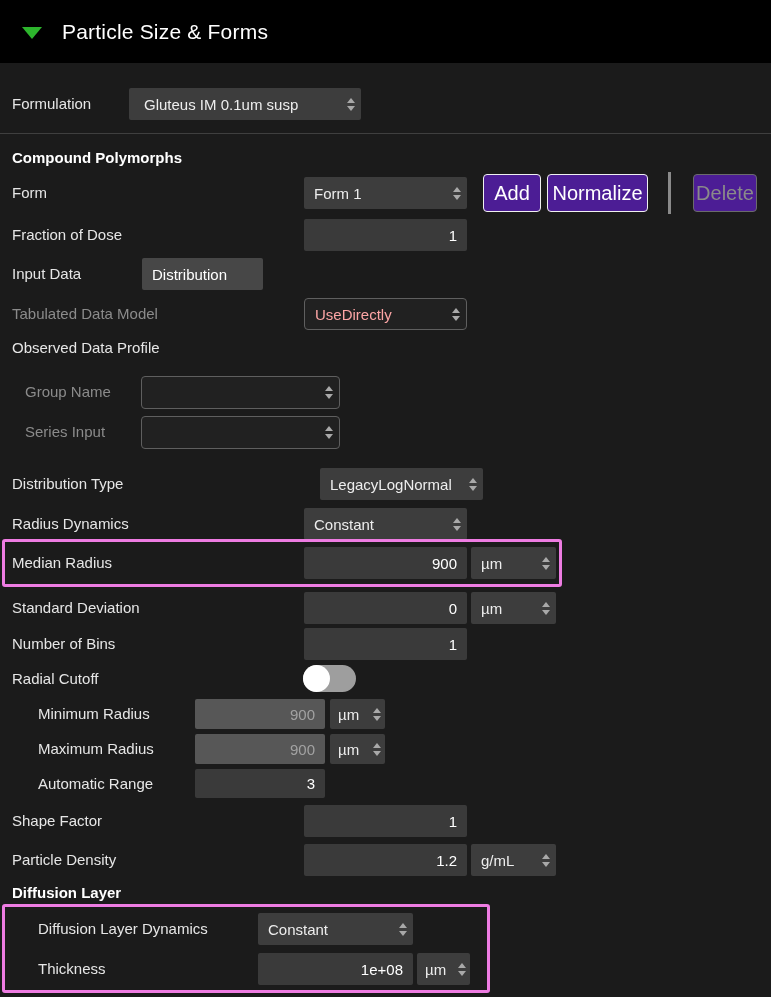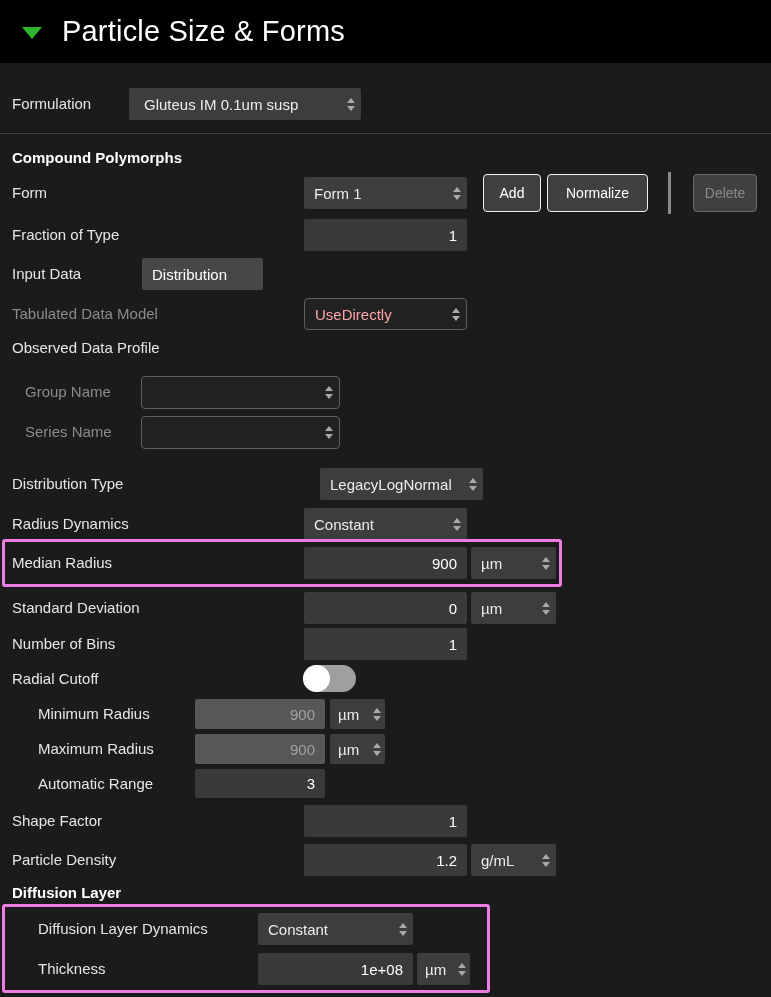--- a/index.html
+++ b/index.html
@@ -14,21 +14,21 @@
   
   .header { left:0; top:0; width:771px; height:63px; background:#000; }
   .caret {
     position:absolute; left:22px; top:27px;
     width:0; height:0;
     border-left:10px solid transparent; border-right:10px solid transparent;
     border-top:12px solid #2db52d;
   }
   .title {
     position:absolute; left:62px; top:0; height:63px; line-height:63px;
-    color:#fff; font-size:29px; font-weight:500; letter-spacing:.2px;
+    color:#fff; font-size:21px; font-weight:500; letter-spacing:.2px;
   }
 
   
   .lbl { color:#e6e6e6; font-size:15px; }
   .lbl.dim { color:#8b8b8b; }
   .sec { color:#fff; font-size:15px; font-weight:700; }
 
   
   .input {
     background:#3a3a3a; color:#fff; font-size:15px;
@@ -51,22 +51,22 @@
   .spin i.dn { border-top:5px solid #a9a9a9; }
 
   
   .valbox {
     background:#474747; color:#fff; font-size:15px; border-radius:2px;
     display:flex; align-items:center; padding:0 10px;
   }
 
   
   .btn {
-    background:#404040; border:1px solid #f0f0f0; border-radius:4px;
-    color:#fff; font-size:14px;
+    background:#4c1d95; border:1px solid #f0f0f0; border-radius:4px;
+    color:#fff; font-size:20px;
     display:flex; align-items:center; justify-content:center; cursor:pointer;
   }
   .btn.disabled { border-color:#6b6b6b; color:#8a8a8a; }
   .vdiv { width:3px; background:#8a8a8a; }
   .hdiv { height:1px; background:#3f3f3f; }
 
   
   .toggle { width:53px; height:27px; background:#9e9e9e; border-radius:14px; position:absolute; }
   .toggle .knob {
     position:absolute; left:0px; top:0px; width:27px; height:27px;
@@ -104,21 +104,21 @@
     <span class="spin">
         <i class="up"></i>
         <i class="dn"></i>
       </span>
   </div>
   <div class="abs btn" style="left:483px; top:174px; width:58px; height:38px;">Add</div>
   <div class="abs btn" style="left:547px; top:174px; width:101px; height:38px;">Normalize</div>
   <div class="abs vdiv" style="left:668px; top:172px; height:42px;"></div>
   <div class="abs btn disabled" style="left:693px; top:174px; width:64px; height:38px;">Delete</div>
 
-  <div class="abs lbl" style="left:12px; top:219px; line-height:32px;">Fraction of Type</div>
+  <div class="abs lbl" style="left:12px; top:219px; line-height:32px;">Fraction of Dose</div>
   <div class="abs input" style="left:304px; top:219px; width:163px; height:32px;">1</div>
 
   <div class="abs lbl" style="left:12px; top:258px; line-height:32px;">Input Data</div>
   <div class="abs lbl dim" style="left:12px; top:298px; line-height:32px;">Tabulated Data Model</div>
 
   <div class="abs valbox" style="left:142px; top:258px; width:121px; height:32px;">Distribution</div>
   <div class="abs dd outline" style="left:304px; top:298px; width:163px; height:32px;">
     <span class="txt">UseDirectly</span>
     <span class="spin">
         <i class="up"></i>
@@ -130,21 +130,21 @@
 
   <div class="abs lbl dim" style="left:25px; top:376px; line-height:32px;">Group Name</div>
   <div class="abs dd outline" style="left:141px; top:376px; width:199px; height:33px;">
     <span class="txt"></span>
     <span class="spin">
         <i class="up"></i>
         <i class="dn"></i>
       </span>
   </div>
 
-  <div class="abs lbl dim" style="left:25px; top:416px; line-height:32px;">Series Name</div>
+  <div class="abs lbl dim" style="left:25px; top:416px; line-height:32px;">Series Input</div>
   <div class="abs dd outline" style="left:141px; top:416px; width:199px; height:33px;">
     <span class="txt"></span>
     <span class="spin">
         <i class="up"></i>
         <i class="dn"></i>
       </span>
   </div>
 
   <div class="abs lbl" style="left:12px; top:468px; line-height:32px;">Distribution Type</div>
   <div class="abs dd" style="left:304px; top:468px; width:163px; height:32px;margin-left:16px;">

